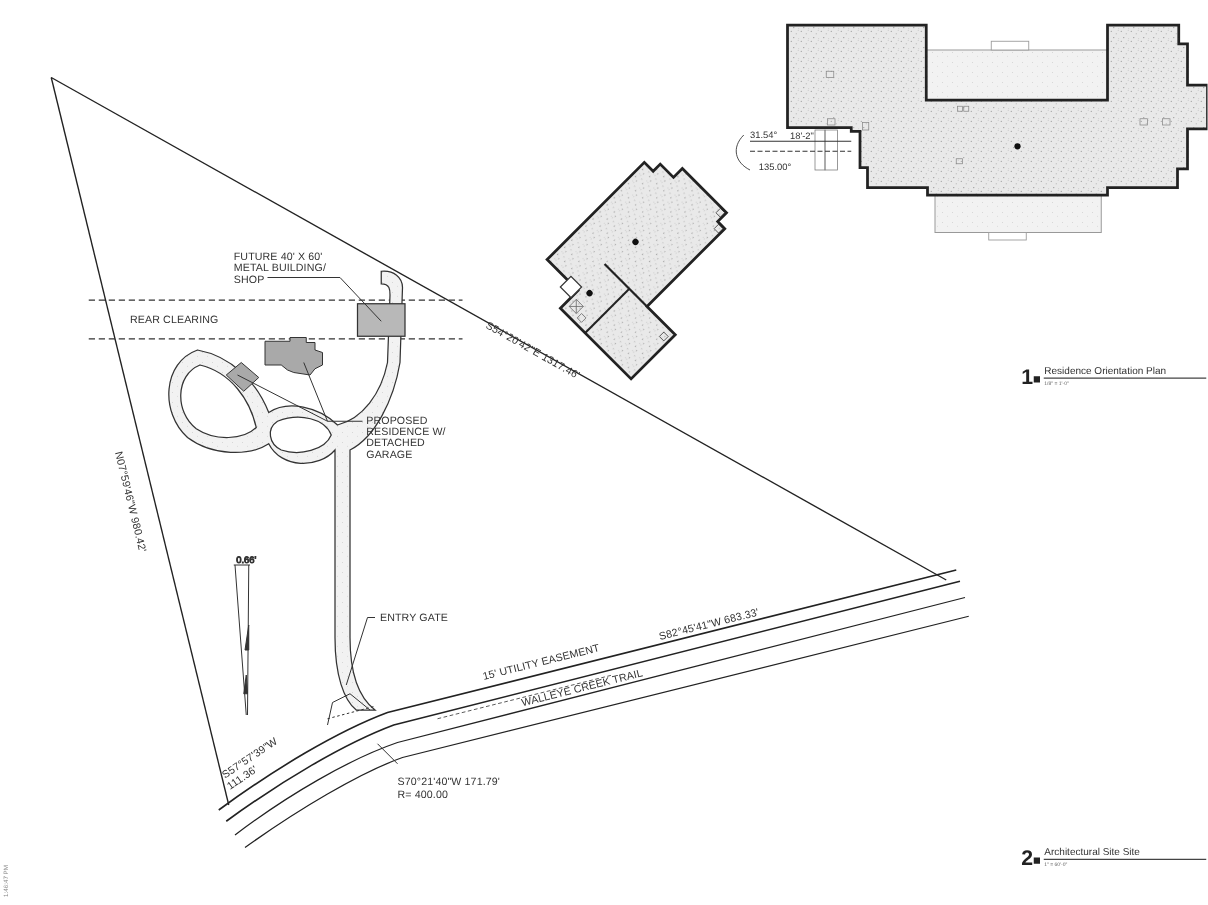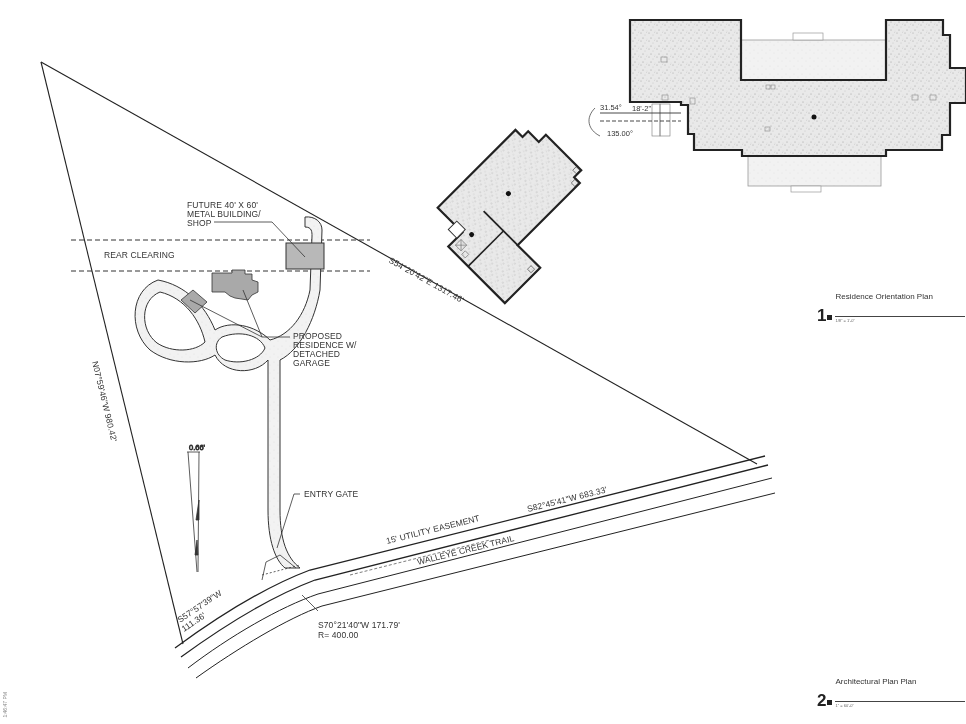--- a/index.html
+++ b/index.html
@@ -5,21 +5,21 @@
   html, body { margin: 0; padding: 0; background: #ffffff; }
   body { width: 966px; height: 724px; position: relative; overflow: hidden;
          font-family: "Liberation Sans", sans-serif; color: #2a2a2a; }
   svg { position: absolute; left: 0; top: 0; }
   .lbl { font-family: "Liberation Sans", sans-serif; font-size: 8.5px; fill: #333; letter-spacing: 0.1px; }
   .lbl-sm { font-family: "Liberation Sans", sans-serif; font-size: 7.5px; fill: #333; }
   .title-block { position: absolute; display: flex; align-items: flex-end; }
   .title-num { font-size: 17px; font-weight: bold; color: #222; line-height: 1; }
   .title-bullet { width: 5px; height: 5px; background: #222; margin: 0 3px 4px 1px; }
   .title-text-wrap { display: flex; flex-direction: column; }
-  .title-text { font-size: 8px; color: #333; border-bottom: 1px solid #444; padding-bottom: 15px; width: 130px; white-space: nowrap; }
+  .title-text { font-size: 8px; color: #333; border-bottom: 1px solid #444; padding-bottom: 1px; width: 130px; white-space: nowrap; }
   .title-scale { font-size: 4px; color: #666; margin-top: 1px; height: 6px; }
   .side-stamp { position: absolute; left: 2px; top: 692px; width: 10px; font-size: 5px; color: #888;
                 writing-mode: vertical-rl; transform: rotate(180deg); }
 </style>
 </head>
 <body>
 
 <svg width="966" height="724" viewBox="0 0 966 724" xmlns="http://www.w3.org/2000/svg">
   <defs>
     <pattern id="speckle" width="8" height="8" patternUnits="userSpaceOnUse">
@@ -176,18 +176,18 @@
   <span class="title-text-wrap">
     <span class="title-text">Residence Orientation Plan</span>
     <span class="title-scale">1/8" = 1'-0"</span>
   </span>
 </div>
 
 <div class="title-block" style="left:817px; top:677px;">
   <span class="title-num">2</span>
   <span class="title-bullet"></span>
   <span class="title-text-wrap">
-    <span class="title-text">Architectural Plan Plan</span>
+    <span class="title-text">Architectural Site Site</span>
     <span class="title-scale">1" = 60'-0"</span>
   </span>
 </div>
 
 <div class="side-stamp">1:46:47 PM</div>
 
 </body></html>

